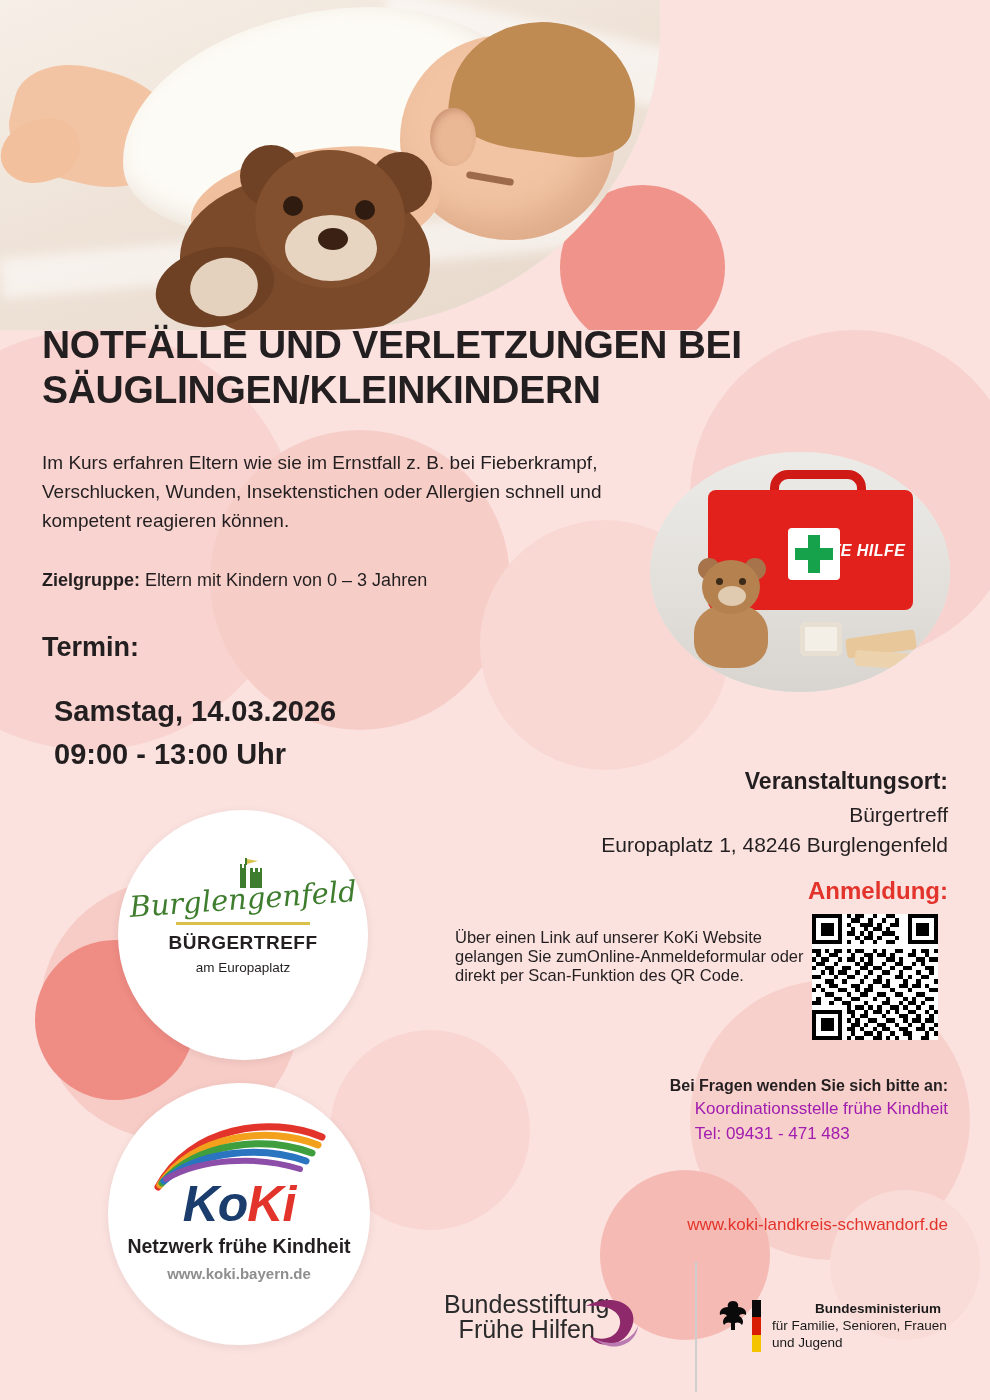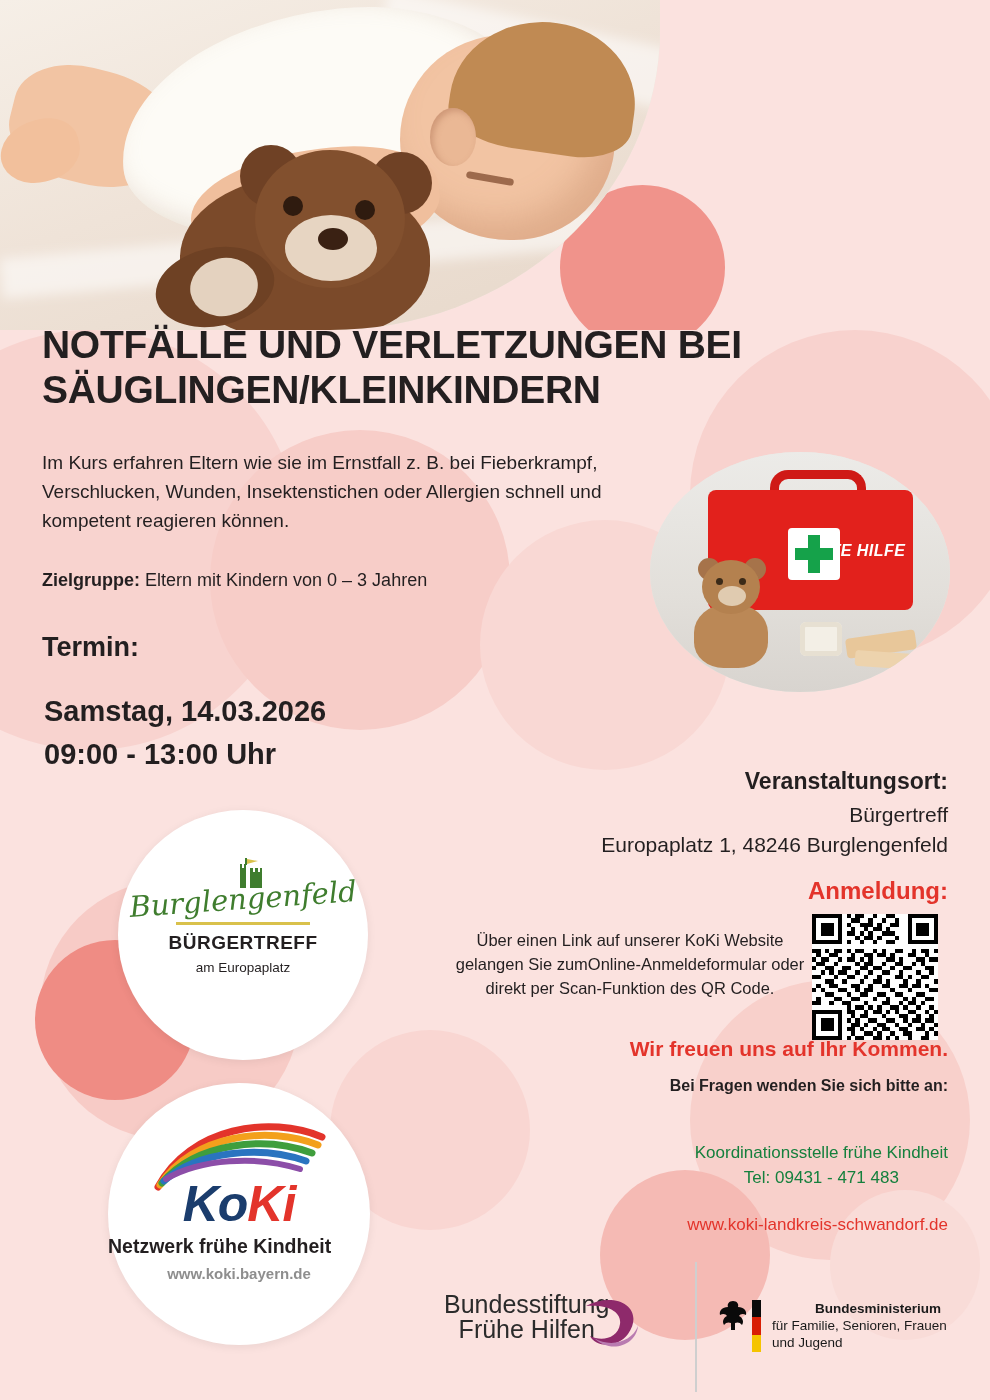--- a/index.html
+++ b/index.html
@@ -293,21 +293,21 @@
   
   .termin-label {
     position: absolute;
     left: 42px; top: 632px;
     font-size: 27px;
     font-weight: bold;
     color: #231f20;
   }
   .termin-date {
     position: absolute;
-    left: 44px; top: 690px;
+    left: 54px; top: 690px;
     font-size: 29px;
     font-weight: bold;
     color: #231f20;
     line-height: 43px;
   }
 
   
   .venue-title {
     position: absolute;
     right: 42px; top: 768px;
@@ -330,23 +330,23 @@
     font-size: 24px;
     font-weight: bold;
     color: #e3342b;
     text-align: right;
   }
   .anmeldung-text {
     position: absolute;
     left: 455px; top: 928px;
     width: 350px;
     font-size: 16.5px;
-    line-height: 24px;
-    color: #231f20;
-    text-align: center;
+    line-height: 19px;
+    color: #231f20;
+    text-align: left;
   }
   .qr {
     position: absolute;
     left: 812px; top: 914px;
     width: 126px; height: 126px;
     background: #ffffff;
   }
   .qr svg { display: block; }
 
   .welcome {
@@ -368,25 +368,25 @@
   .contact-name {
     position: absolute;
     right: 42px; top: 1100px;
     font-size: 29px;
     font-weight: bold;
     color: #e3342b;
     text-align: right;
   }
   .contact-lines {
     position: absolute;
-    right: 42px; top: 1140px;
+    right: 42px; top: 1096px;
     font-size: 17px;
     line-height: 25px;
-    color: #15803d;
-    text-align: center;
+    color: #a21caf;
+    text-align: left;
   }
   .contact-web {
     position: absolute;
     right: 42px; top: 1215px;
     font-size: 17px;
     color: #e3342b;
     text-align: right;
   }
 
   
@@ -444,20 +444,21 @@
     font-size: 50px;
     font-weight: bold;
     font-style: italic;
     color: #1b3d6d;
     letter-spacing: -1px;
   }
   .koki-word .o { color: #e3342b; }
   .koki-sub {
     position: absolute;
     left: 0; right: 0; top: 152px;
+    text-align: center;
     font-size: 19.5px;
     font-weight: bold;
     color: #231f20;
   }
   .koki-url {
     position: absolute;
     left: 0; right: 0; top: 182px;
     text-align: center;
     font-size: 15px;
     font-weight: bold;
@@ -803,21 +804,20 @@
           <rect x="10" y="28" width="2" height="1"></rect>
           <rect x="14" y="28" width="2" height="1"></rect>
           <rect x="17" y="28" width="1" height="1"></rect>
         <rect x="19" y="28" width="1" height="1"></rect>
           <rect x="22" y="28" width="1" height="1"></rect>
           <rect x="25" y="28" width="2" height="1"></rect>
       </g>
     </svg>
   </div>
 
-  <div class="welcome">Wir freuen uns auf Ihr Kommen.</div>
   <div class="questions">Bei Fragen wenden Sie sich bitte an:</div>
   <div class="contact-lines">
     <div>Koordinationsstelle frühe Kindheit</div>
     <div>Tel: 09431 - 471 483</div>
   </div>
   <div class="contact-web">www.koki-landkreis-schwandorf.de</div>
 
   <div class="logo-circle logo-burg">
     <div class="burg-castle">
       <svg width="34" height="30" viewBox="0 0 34 30">

